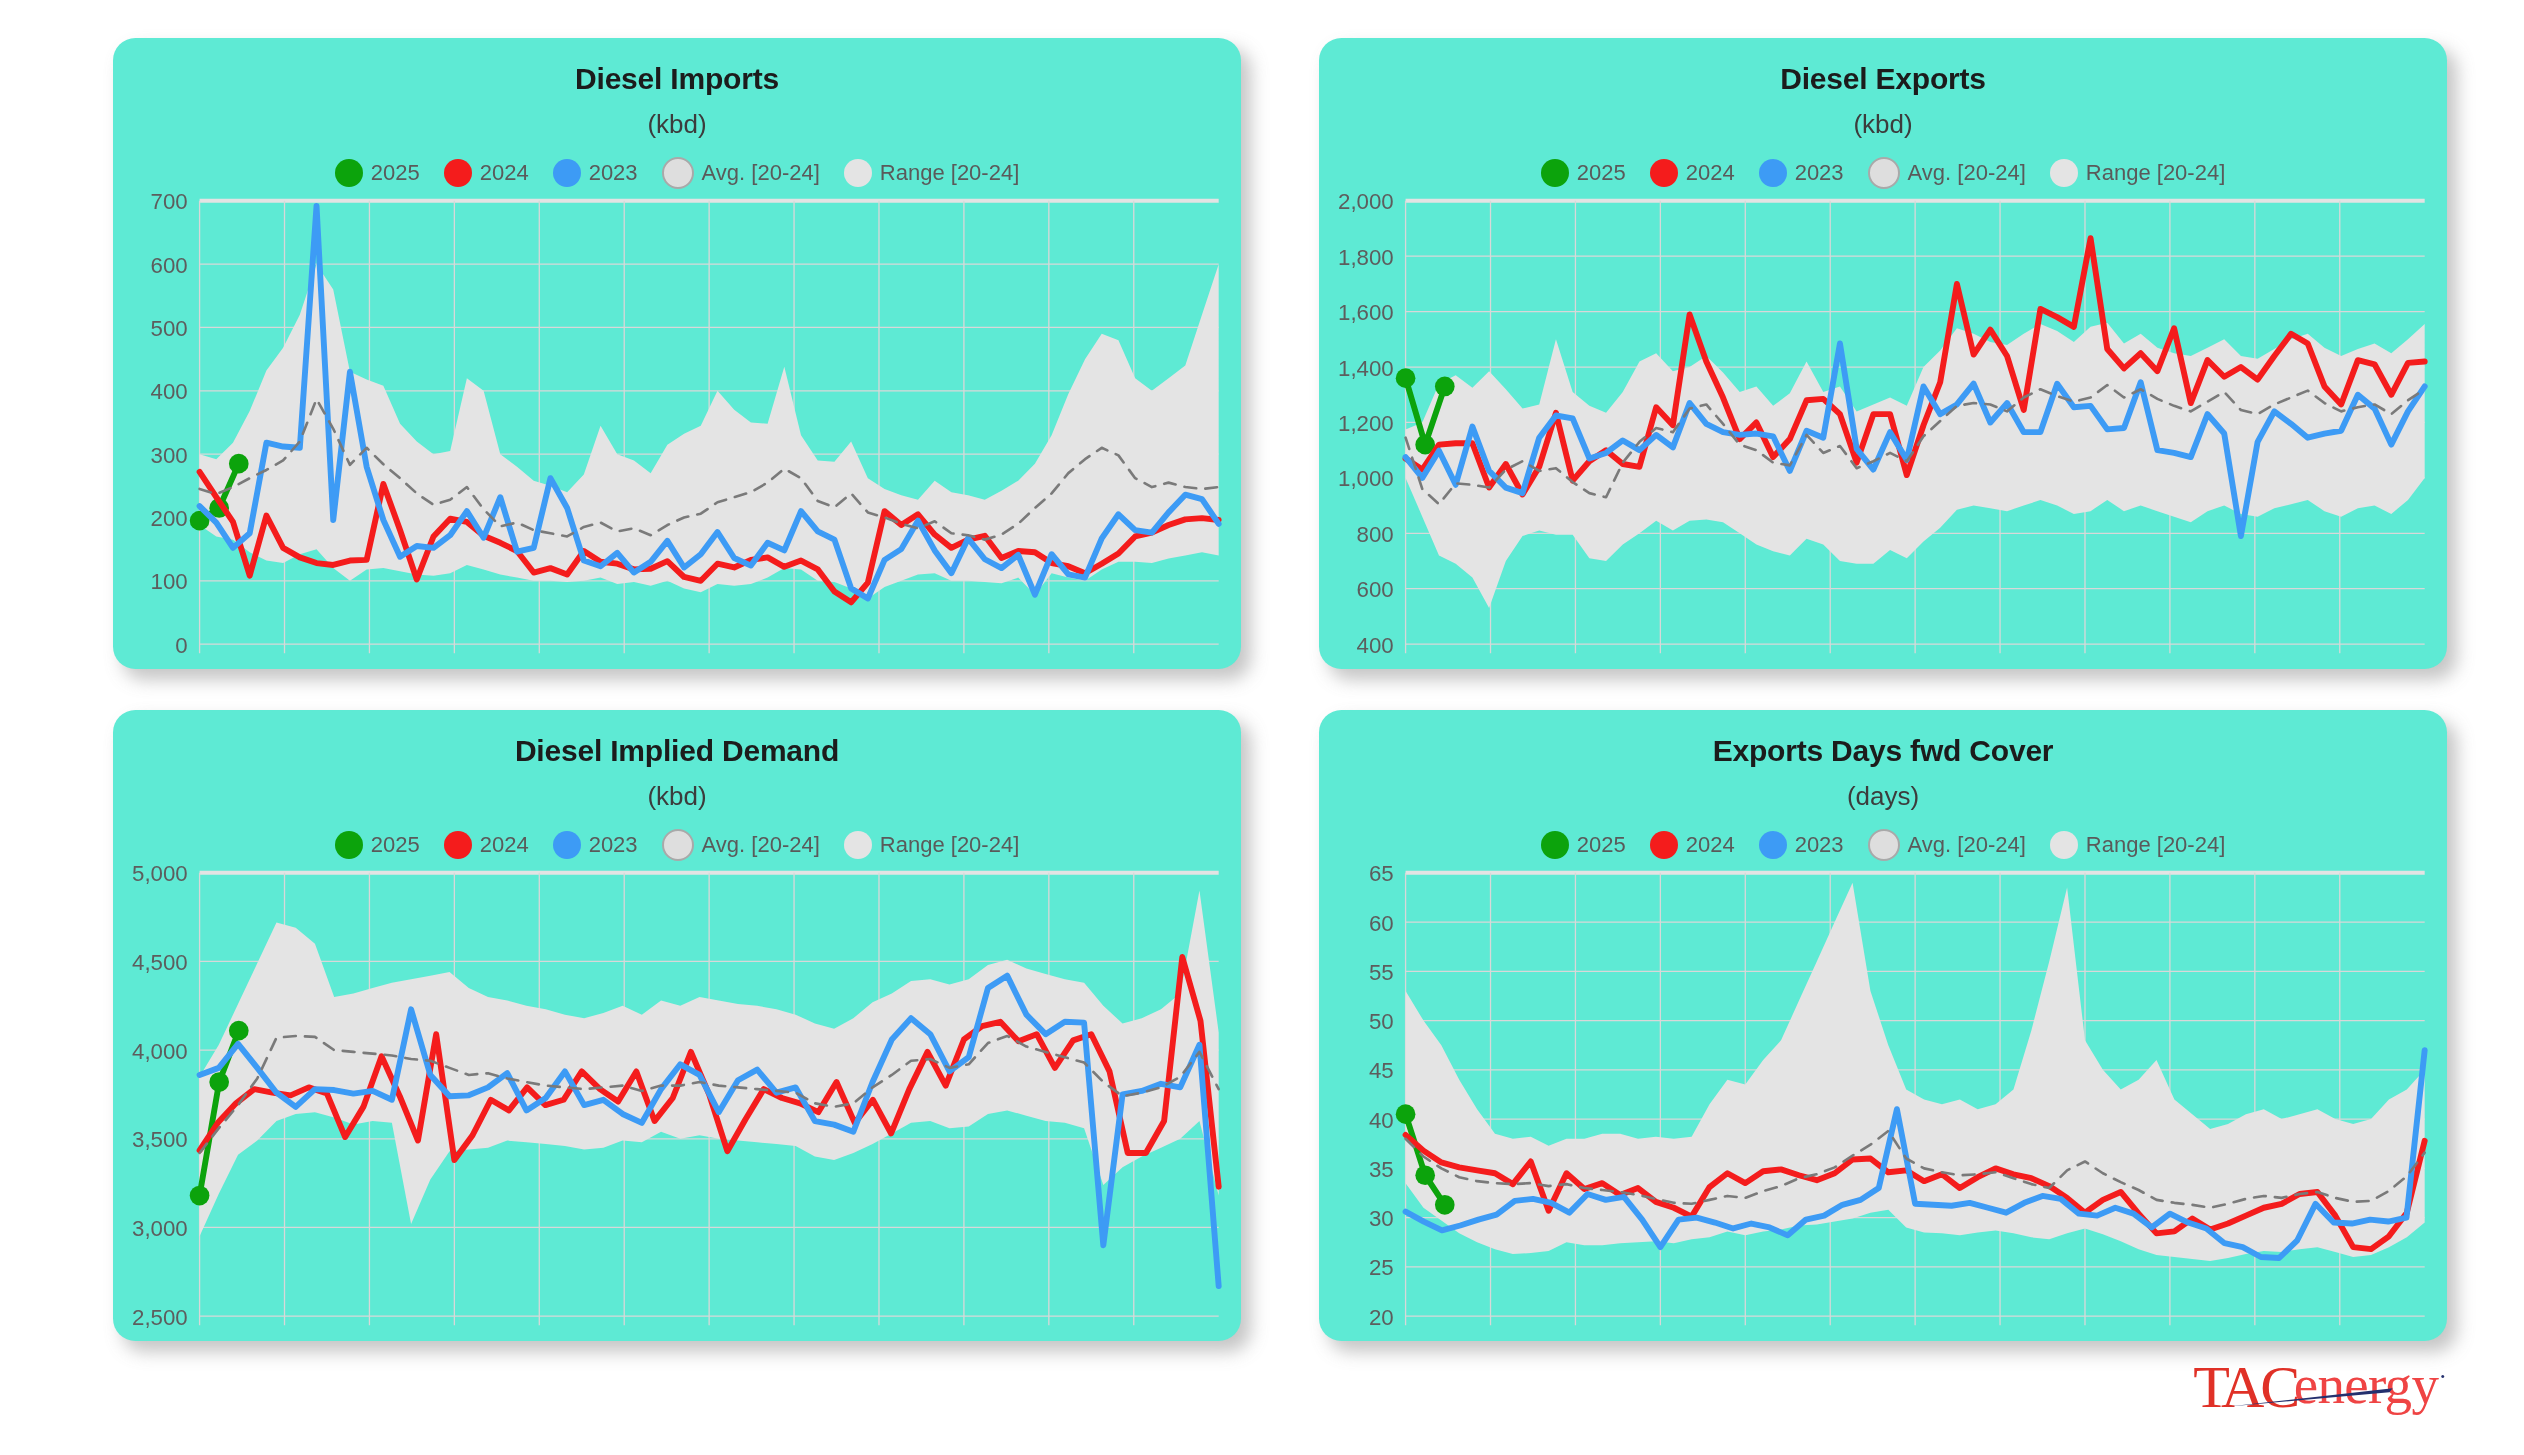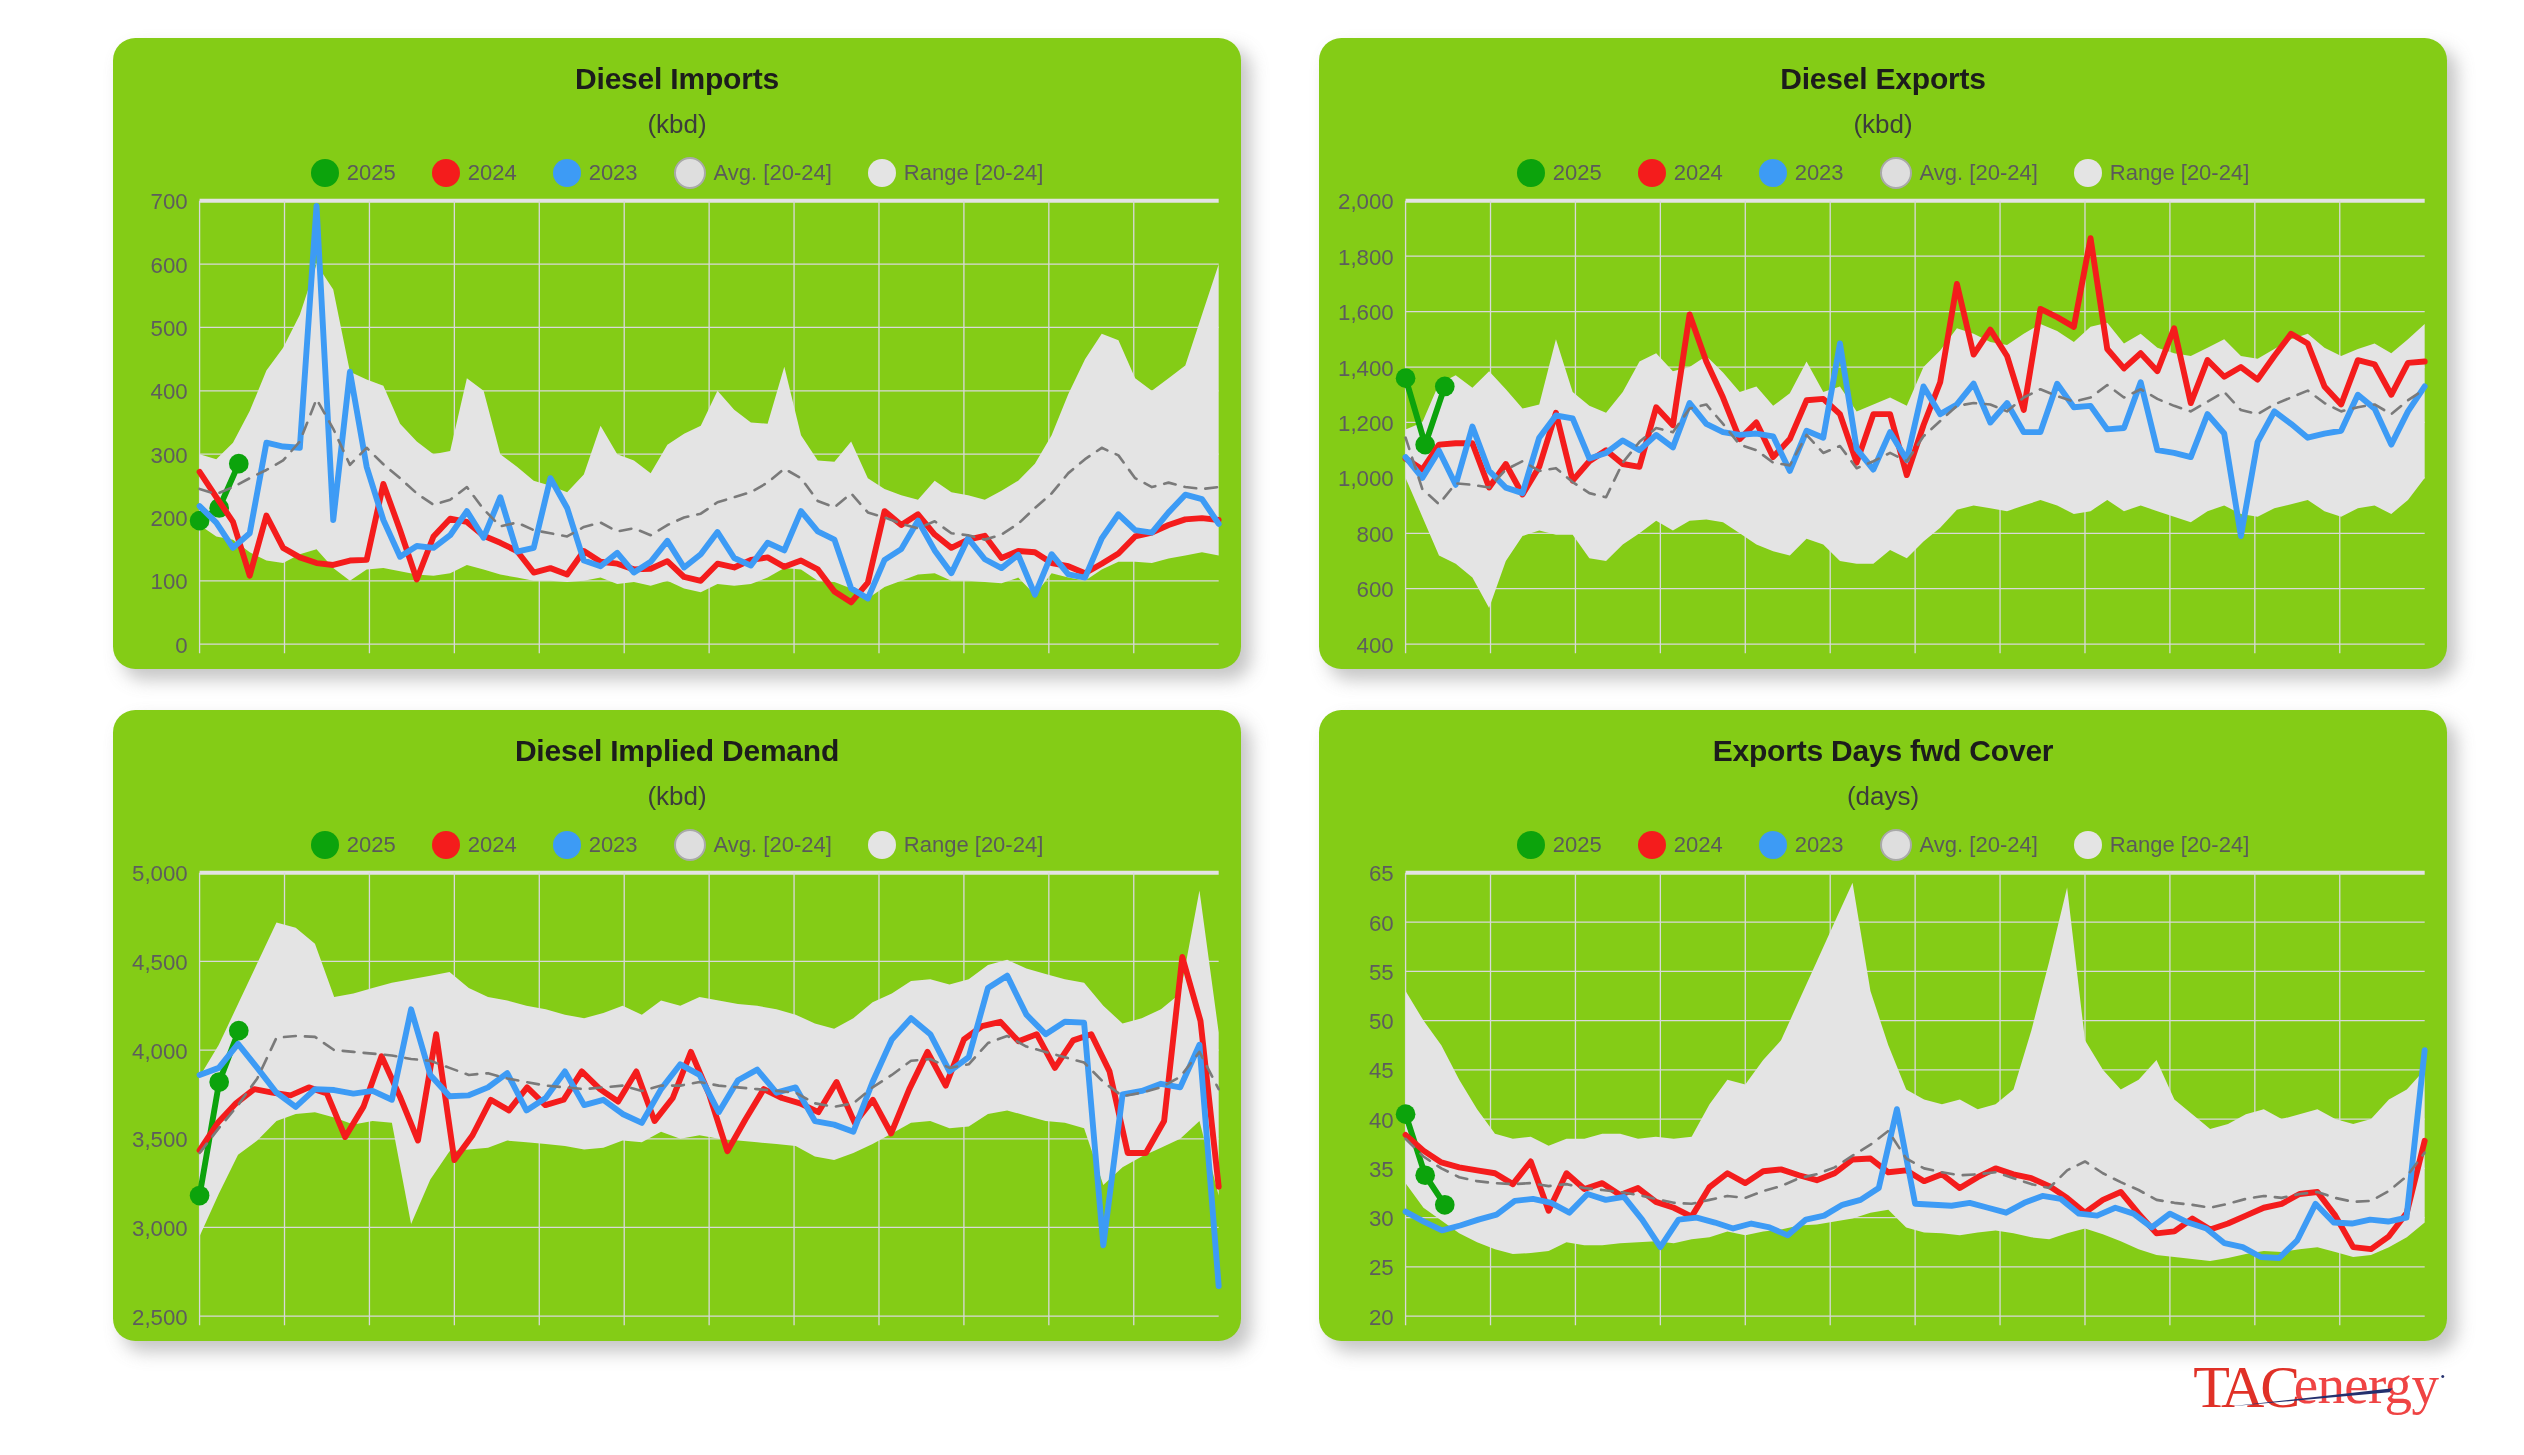--- a/index.html
+++ b/index.html
@@ -17,21 +17,21 @@
     grid-template-columns:1fr 1fr;
     grid-template-rows:1fr 1fr;
     column-gap:78px;
     row-gap:41px;
     padding:38px 78px 0 113px;
     box-sizing:border-box;
   }
 
   .card{
     position:relative;
-    background:#84cc16;
+    background:#5eead4;
     border-radius:22.4px;
     box-shadow:9.2px 10.5px 17px rgba(120,120,120,0.42);
     overflow:hidden;
   }
 
   .card-title{
     text-align:center;
     font-size:30px;
     font-weight:bold;
     color:#1c1c1c;
@@ -44,21 +44,21 @@
     font-size:26px;
     color:#3c3c3c;
     margin:0;
     padding-top:13px;
   }
 
   .legend{
     display:flex;
     justify-content:center;
     align-items:center;
-    gap:16px;
+    gap:4px;
     padding-top:17px;
     flex-wrap:nowrap;
   }
   .legend-item{display:flex;align-items:center;margin-right:20px;}
   .legend-item:last-child{margin-right:0;}
   .swatch{
     width:28px;height:28px;border-radius:50%;
     display:inline-block;margin-right:8px;flex:0 0 auto;
   }
   .legend-label{font-size:22px;color:#5a5a5a;white-space:nowrap;}

